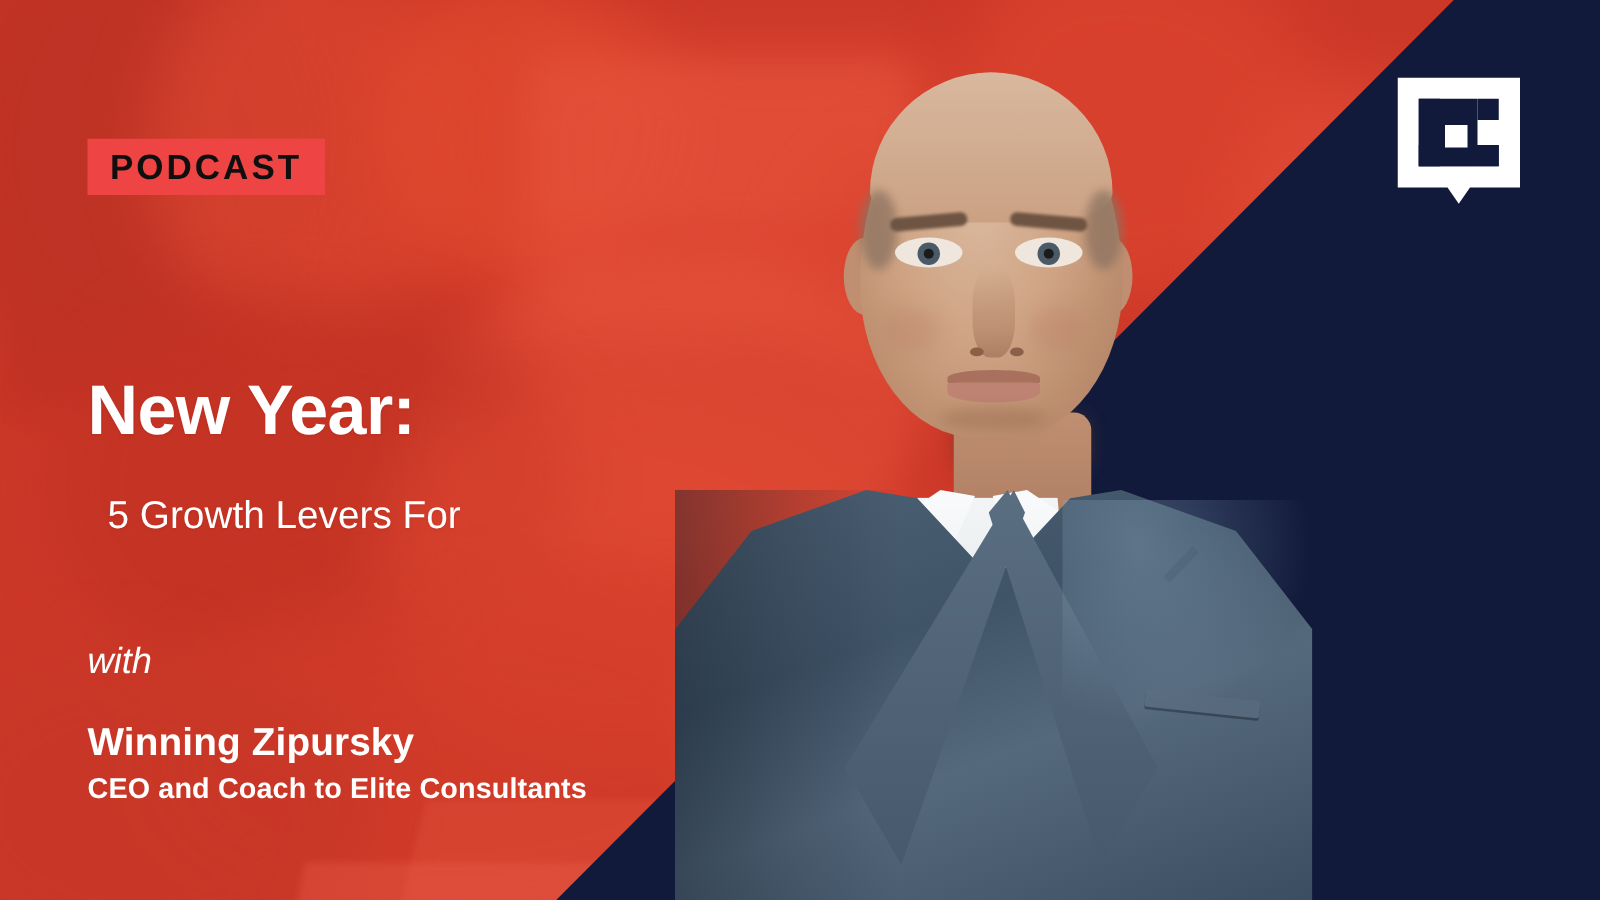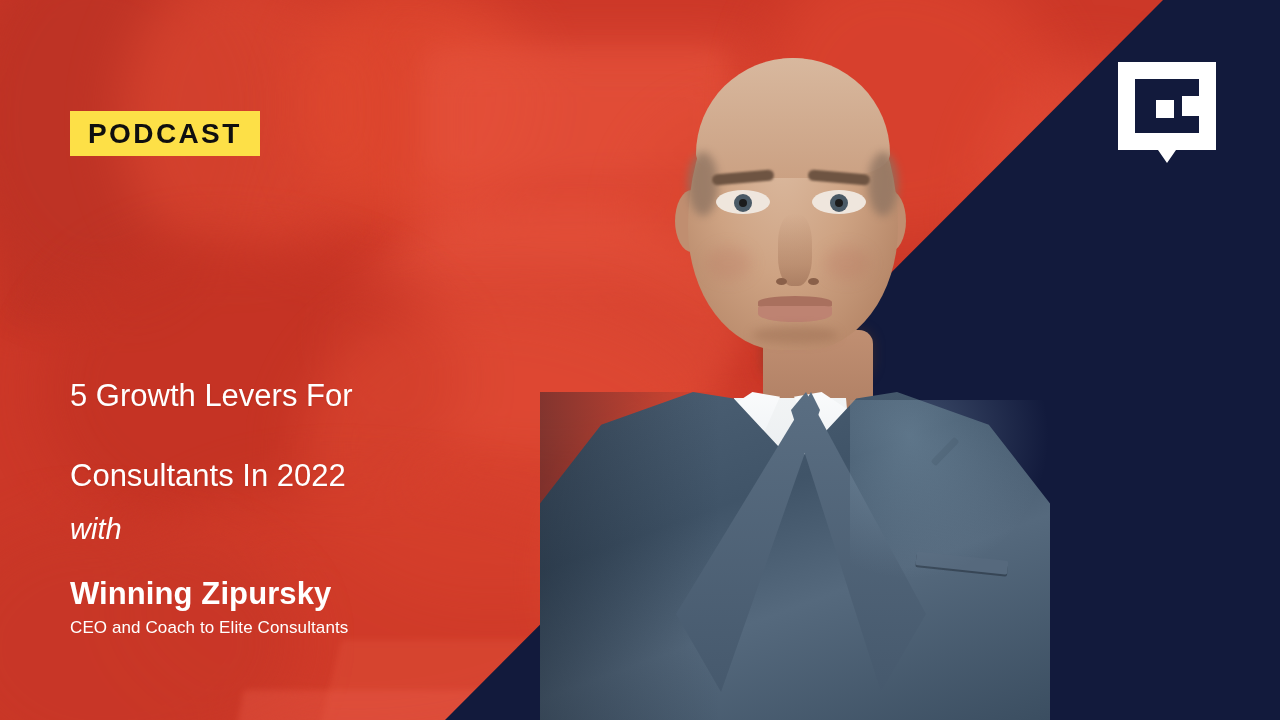--- a/index.html
+++ b/index.html
@@ -229,21 +229,21 @@
     top: 62px;
     width: 98px;
     height: 105px;
   }
 
   
   .badge {
     position: absolute;
     left: 70px;
     top: 111px;
-    background: #fde047;
+    background: #ef4444;
     padding: 9px 18px 8px 18px;
     color: #0F0F0F;
     font-size: 28px;
     font-weight: 700;
     letter-spacing: 2.4px;
     line-height: 1;
   }
   .title {
     position: absolute;
     left: 70px;
@@ -258,21 +258,21 @@
   }
   .subtitle {
     position: absolute;
     left: 70px;
     top: 376px;
     color: #FFFFFF;
     font-size: 31px;
     font-weight: 400;
     line-height: 1.29;
     letter-spacing: 0px;
-    margin: 0;
+    margin: 16px;
     text-shadow: 0 1px 2px rgba(120,25,15,.15);
   }
   .with {
     position: absolute;
     left: 70px;
     top: 515px;
     color: #FFFFFF;
     font-size: 29px;
     font-style: italic;
     font-weight: 400;
@@ -286,22 +286,22 @@
     font-size: 31px;
     font-weight: 700;
     line-height: 1;
     letter-spacing: .1px;
   }
   .speaker-role {
     position: absolute;
     left: 70px;
     top: 619px;
     color: #FFFFFF;
-    font-size: 17px;
-    font-weight: 400;
+    font-size: 23px;
+    font-weight: 700;
     line-height: 1;
     letter-spacing: .1px;
   }
 </style>
 </head>
 <body>
 
 <div id="stage">
 
   <div class="bg-red"></div>
@@ -381,25 +381,25 @@
       <rect x="17" y="17" width="47" height="54" fill="#121A3C"></rect>
       <rect x="64" y="54" width="17" height="17" fill="#121A3C"></rect>
       <rect x="38" y="38" width="18" height="18" fill="#FFFFFF"></rect>
     </svg>
   </div>
 
   <div class="badge">PODCAST</div>
 
   <h1 class="title">
     <br>
+    <span>New Year:</span>
   </h1>
 
   <h2 class="subtitle">
     <span>5 Growth Levers For</span><br>
     <br>
-    <span>Consultants In 2022</span>
   </h2>
 
   <div class="with">with</div>
   <div class="speaker">Winning Zipursky</div>
   <div class="speaker-role">CEO and Coach to Elite Consultants</div>
 
 </div>
 
 </body></html>

